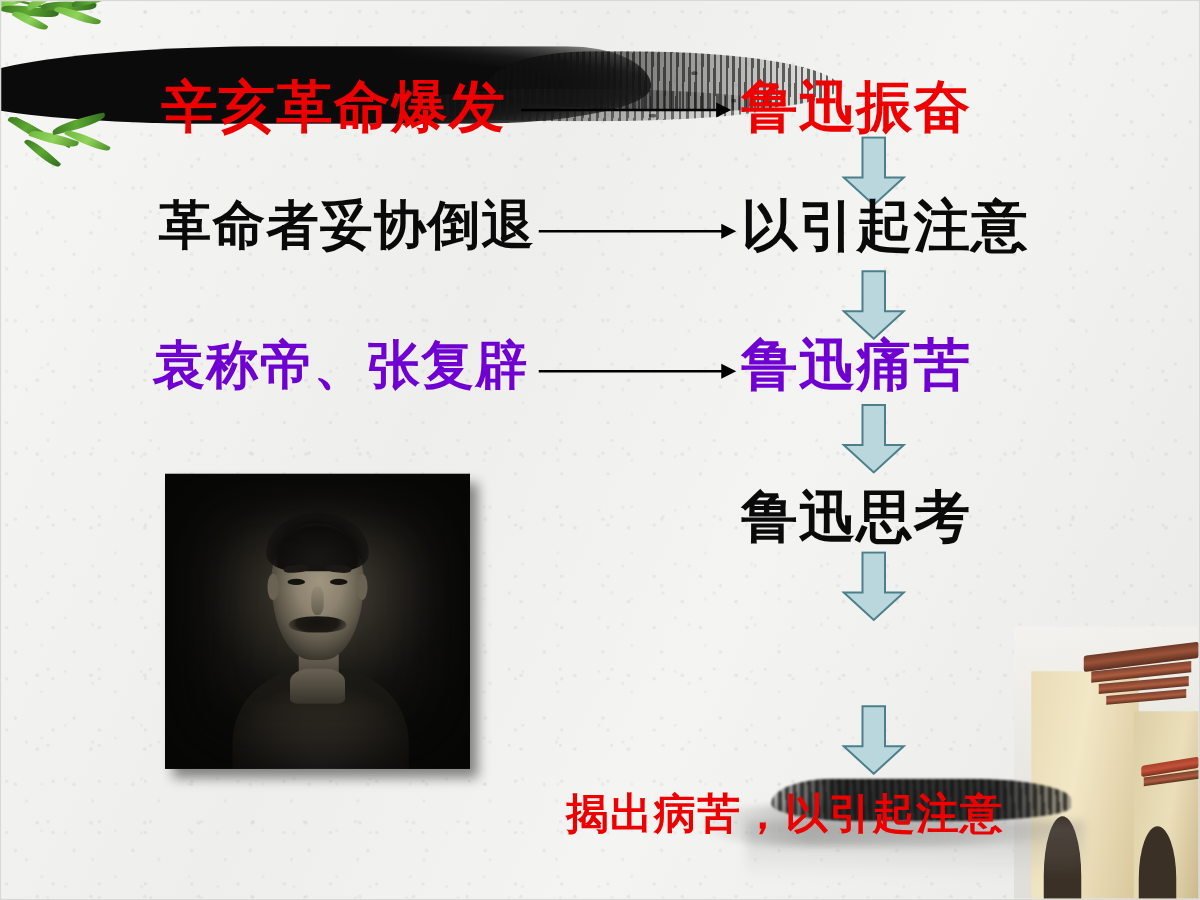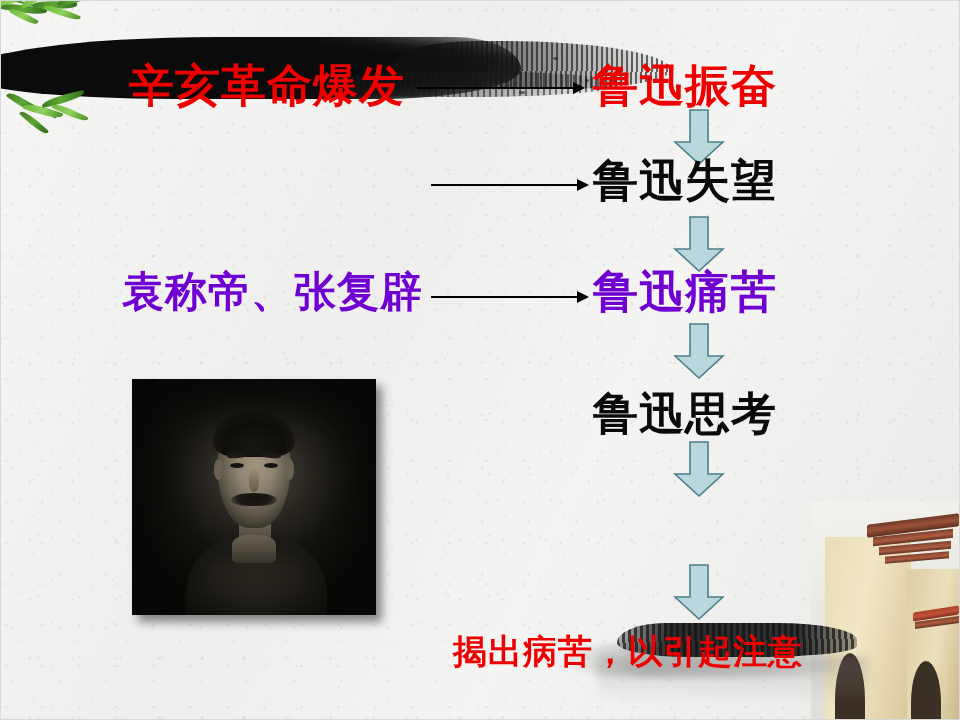--- a/index.html
+++ b/index.html
@@ -336,21 +336,22 @@
       <polygon points="17,1 35,1 35,33 50,33 26,55 2,33 17,33" fill="#b9d7dd" stroke="#4d7f8a" stroke-width="1.6"></polygon>
     </svg>
   </div>
   <div class="varrow" style="left:672px;top:563px;">
     <svg width="52" height="56" viewBox="0 0 52 56" aria-hidden="true">
       <polygon points="17,1 35,1 35,33 50,33 26,55 2,33 17,33" fill="#b9d7dd" stroke="#4d7f8a" stroke-width="1.6"></polygon>
     </svg>
   </div>
 
   <div class="node red" style="left:128px;top:62px;font-size:45px;">辛亥革命爆发</div>
+  <div class="node black" style="left:126px;top:158px;font-size:42px;">革命者妥协倒退</div>
   <div class="node red" style="left:592px;top:62px;font-size:45px;">鲁迅振奋</div>
 
   <div class="node purple" style="left:121px;top:270px;font-size:42px;">袁称帝、张复辟</div>
-  <div class="node black" style="left:592px;top:157px;font-size:45px;">鲁迅失望</div>
+  <div class="node black" style="left:592px;top:157px;font-size:45px;">以引起注意</div>
   <div class="node purple" style="left:592px;top:268px;font-size:45px;">鲁迅痛苦</div>
   <div class="node black" style="left:592px;top:390px;font-size:45px;text-align:right;">鲁迅思考</div>
   <div class="node red" style="left:452px;top:633px;font-size:34px;">揭出病苦，以引起注意</div>
 
 </div>
 
 </body></html>

